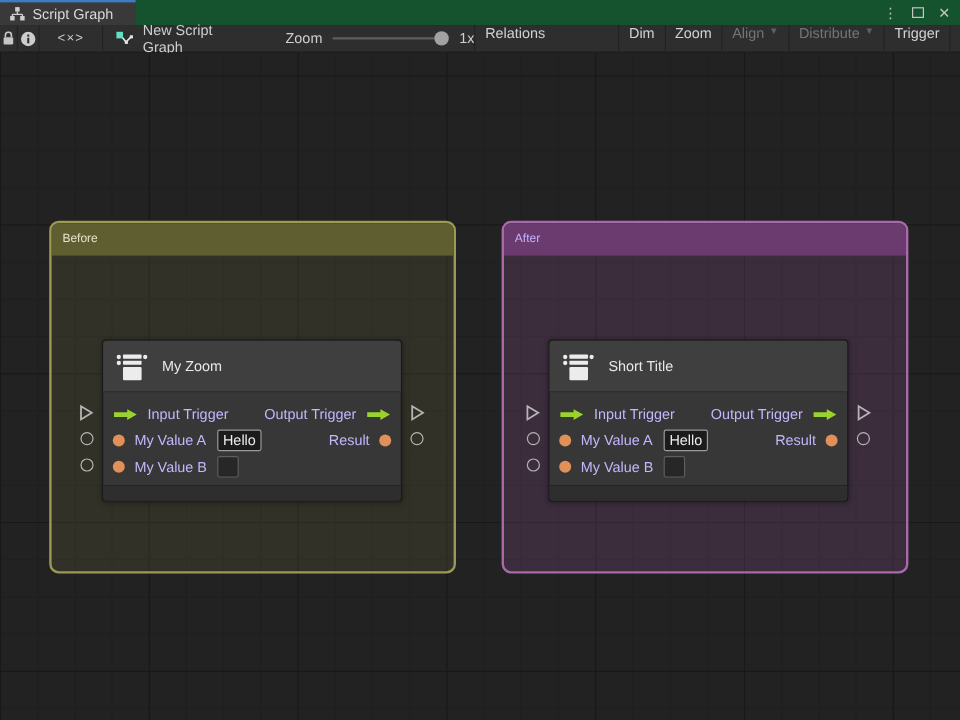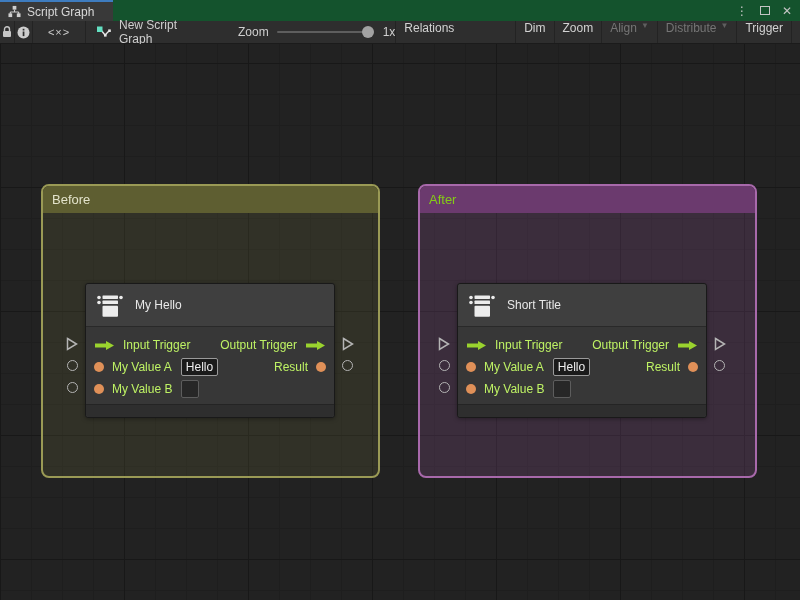--- a/index.html
+++ b/index.html
@@ -59,37 +59,37 @@
       linear-gradient(90deg,#1e1e1e 1px, transparent 1px);
     background-size:124px 124px,124px 124px,31px 31px,31px 31px;
     background-position:0 19px,0 0,0 19px,0 0;
     overflow:hidden;
   }
 
   
   .group { position:absolute; top:140px; width:339px; height:294px; border:2px solid; border-radius:8px; overflow:hidden; }
   .group-before { left:41px; }
   .group-after  { left:418px; }
-  .group-header { height:27px; display:flex; align-items:center; padding:0 9px; font-size:13px; }
+  .group-header { height:27px; display:flex; align-items:center; padding:0 9px; font-size:10px; }
   .group-body { position:absolute; top:27px; left:0; right:0; bottom:0; }
 
   
   .node { position:absolute; top:239px; width:250px; }
   .node-before { left:85px; }
   .node-after  { left:457px; }
   .node-box { border:1px solid #191919; border-radius:3px; background:#373737; box-shadow:0 1px 4px rgba(0,0,0,.35); }
   .node-header {
     height:43px; background:#3f3f3f; border-bottom:1px solid #292929;
     border-radius:3px 3px 0 0; display:flex; align-items:center; gap:11px; padding:0 10px;
   }
   .node-title { color:#e8e8e8; font-size:12px; }
   .node-rows { padding:7px 0 4px; }
   .prow { height:22px; display:flex; align-items:center; justify-content:space-between; padding:0 8px; }
   .pside { display:flex; align-items:center; gap:8px; }
-  .plabel { color:#bef264; font-size:12px; white-space:nowrap; }
+  .plabel { color:#c4b5fd; font-size:12px; white-space:nowrap; }
   .dot { width:10px; height:10px; border-radius:50%; }
   .arrow-ico { display:flex; }
   .field {
     height:18px; background:#1b1b1b; border:1px solid #9a9a9a; border-radius:2px;
     color:#ececec; font-size:12px; padding:0 4px; display:flex; align-items:center; margin-left:1px;
   }
   .field.small { width:18px; background:#272727; border-color:#5d5d5d; }
   .node-footer { height:13px; background:#2e2e2e; border-top:1px solid #242424; border-radius:0 0 3px 3px; }
 
   
@@ -200,21 +200,21 @@
   <div class="canvas">
 
     <div class="group group-before" style="border-color: rgb(154, 154, 85); background: rgba(112, 112, 58, 0.2);">
       <div class="group-header" style="background: rgb(94, 94, 49); color: rgb(227, 227, 203);">
         <span>Before</span>
       </div>
       <div class="group-body"></div>
     </div>
 
     <div class="group group-after" style="border-color: rgb(168, 105, 171); background: rgba(158, 88, 164, 0.2);">
-      <div class="group-header" style="background: rgb(107, 58, 110); color: #84cc16; text-align: center;">
+      <div class="group-header" style="background: rgb(107, 58, 110); color: #c4b5fd; text-align: center;">
         <span>After</span>
       </div>
       <div class="group-body"></div>
     </div>
 
     <div class="node node-before">
       <span class="oport tri-l">
         <svg width="12" height="14" viewBox="0 0 12 14">
             <path d="M1.5 1.5 L10.5 7 L1.5 12.5 Z" fill="none" stroke="#b4b4b4" stroke-width="1.5"></path>
           </svg>
@@ -233,21 +233,21 @@
           <span>
             <svg width="28" height="28" viewBox="0 0 28 28">
               <circle cx="3" cy="6.5" r="1.8" fill="#ececec"></circle>
               <circle cx="3" cy="11.5" r="1.8" fill="#ececec"></circle>
               <circle cx="25" cy="6.5" r="1.8" fill="#ececec"></circle>
               <rect x="6.5" y="4.5" width="15.5" height="3.4" rx="0.6" fill="#ececec"></rect>
               <rect x="6.5" y="9.6" width="15.5" height="3.4" rx="0.6" fill="#ececec"></rect>
               <rect x="6.5" y="14.8" width="15.5" height="11" rx="1" fill="#ececec"></rect>
             </svg>
           </span>
-          <span class="node-title">My Hello</span>
+          <span class="node-title">My Zoom</span>
         </div>
         <div class="node-rows">
           <div class="prow">
             <span class="pside">
               <span class="arrow-ico" style="color: rgb(154, 211, 46);">
                 <svg width="21" height="11" viewBox="0 0 21 11">
                     <path d="M1 3.6h11V1l8 4.5-8 4.5V7.4H1Z" fill="currentColor"></path>
                   </svg>
               </span>
               <span class="plabel">Input Trigger</span>

